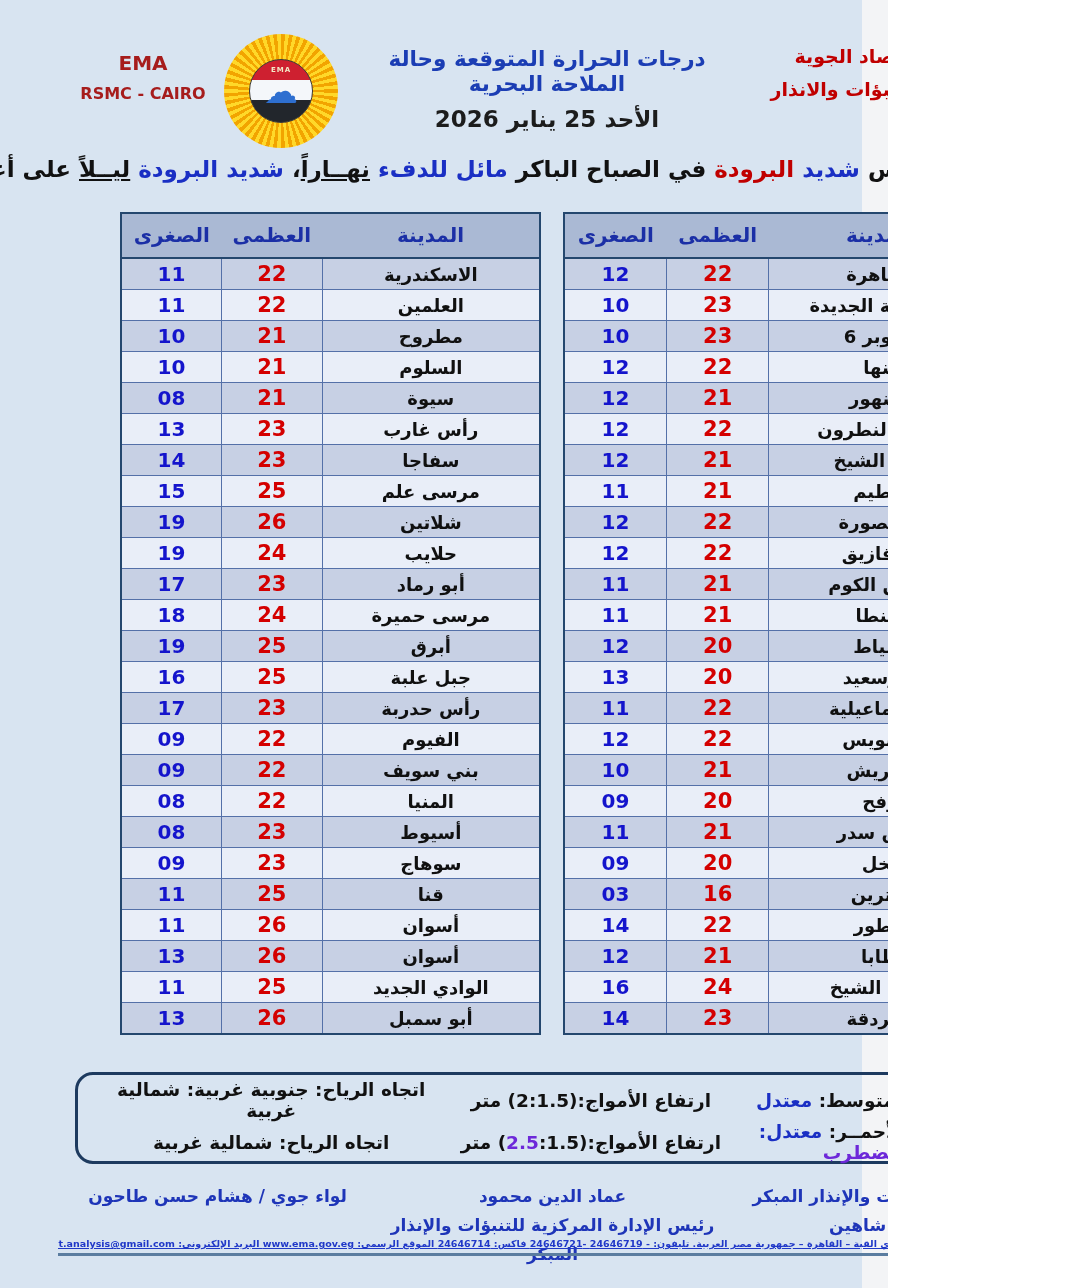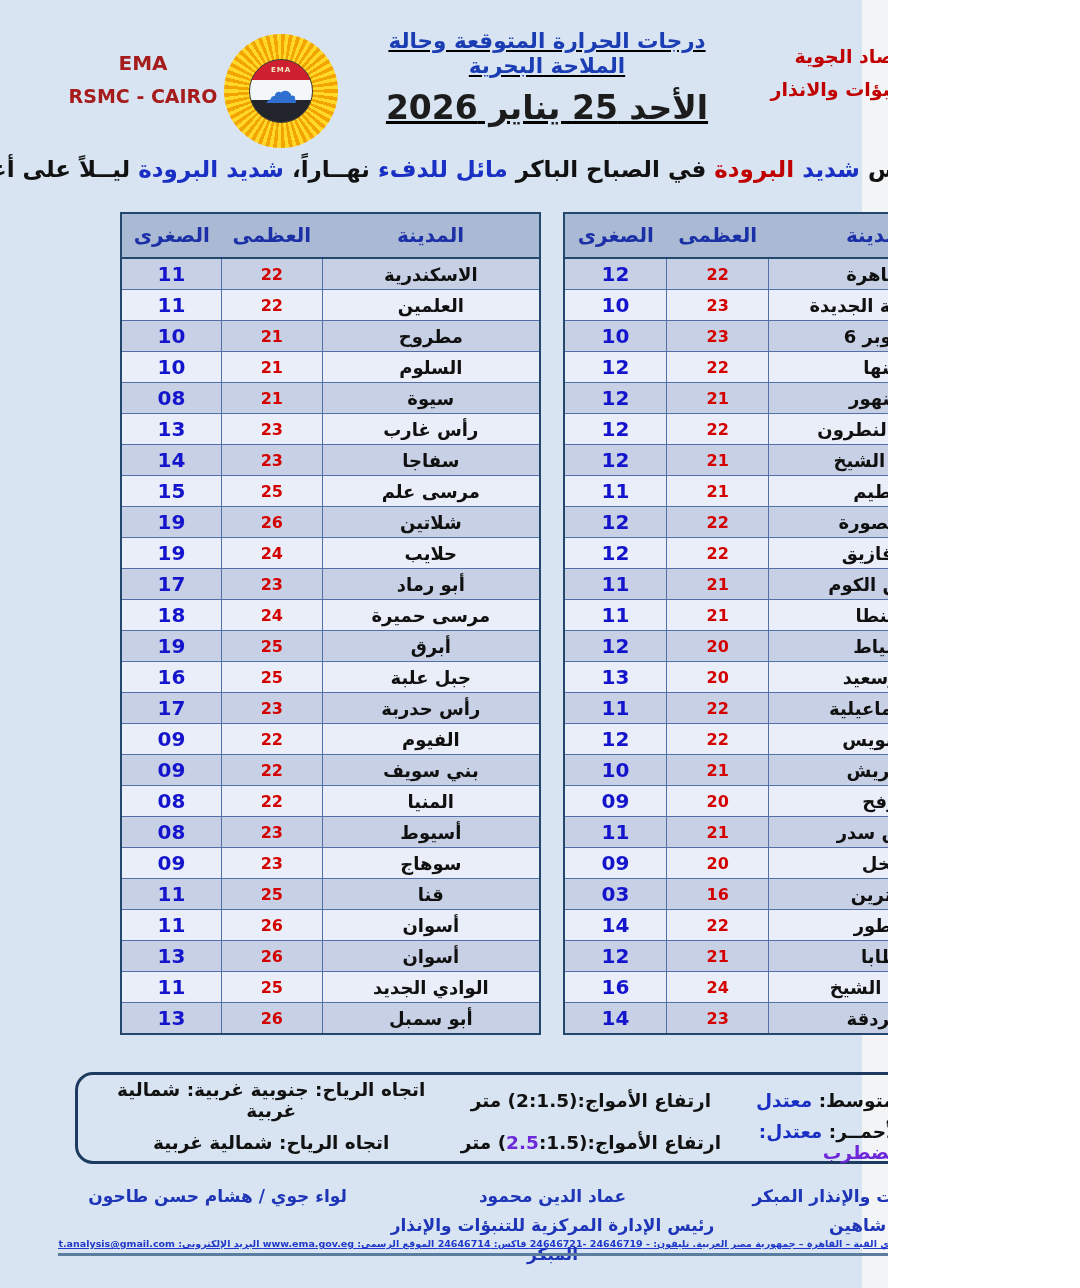--- a/index.html
+++ b/index.html
@@ -7,57 +7,57 @@
     position:relative; width:888px; height:1288px;
     background:#d8e4f1; overflow:hidden;
     font-family:"DejaVu Sans", sans-serif;
   }
   .right-strip { position:absolute; top:0; right:0; width:26px; height:100%; background:#f3f4f6; }
 
   
   .ema-block { position:absolute; left:58px; top:46px; width:170px; text-align:center;
                color:#a61c1c; font-weight:700; line-height:1.7; }
   .ema-line1 { font-size:20px; display:block; }
-  .ema-line2 { font-size:19px; display:block; }
+  .ema-line2 { font-size:16px; display:block; }
 
   .logo { position:absolute; left:224px; top:34px; width:114px; height:114px; border-radius:50%;
           background:repeating-conic-gradient(#f2a400 0deg 4deg, #ffd829 4deg 8deg);
           display:flex; align-items:center; justify-content:center; }
   .logo-inner { width:62px; height:62px; border-radius:50%; border:1px solid #3a3a3a; position:relative;
           background:linear-gradient(180deg,#ce2030 0%,#ce2030 33%,#f4f7fa 33%,#f4f7fa 64%,#22262c 64%);
           display:flex; align-items:center; justify-content:center; }
   .logo-ema { position:absolute; top:6px; left:50%; transform:translateX(-50%);
           font-size:7px; color:#f3ecc9; font-weight:700; letter-spacing:1px; }
   .logo-cloud { font-size:34px; line-height:1; color:#2e6fd0; margin-top:-1px; }
 
-  .title-block { position:absolute; left:348px; top:28px; width:398px; text-align:center; direction:rtl;text-decoration:underline; }
+  .title-block { position:absolute; left:348px; top:46px; width:398px; text-align:center; direction:rtl; }
   .report-title { color:#1b3db4; font-weight:700; font-size:21.5px; }
-  .report-date  { color:#1c1c1c; font-weight:700; font-size:33px; margin-top:10px; }
+  .report-date  { color:#1c1c1c; font-weight:700; font-size:23px; margin-top:10px; }
 
   .agency-block { position:absolute; left:742px; top:40px; width:306px; text-align:right;
                   direction:rtl; color:#c00000; font-weight:700; font-size:19px; line-height:1.75; }
 
   
   .summary { position:absolute; top:156px; left:80px; width:925px; text-align:center;
              direction:rtl; font-weight:700; font-size:23px; color:#111; white-space:nowrap; }
   .s-blue { color:#1a2fc4; }
   .s-red  { color:#c00000; }
-  .s-und  { }
+  .s-und  { text-decoration:underline; }
 
   
   .tbl-wrap-a { position:absolute; left:563px; top:212px; width:429px; }
   .tbl-wrap-b { position:absolute; left:120px; top:212px; width:421px; }
   table.temps { width:100%; border-collapse:collapse; border:2.5px solid #24476e; direction:rtl; }
   table.temps thead th { background:#aab9d4; color:#1b2fa6; font-size:20px; font-weight:700;
                          padding:9px 4px 10px; border-bottom:2.5px solid #24476e; }
   table.temps td { border:1.5px solid #5470a8; text-align:center; height:30px; padding:0 6px; }
   tr.odd  td { background:#c7d0e4; }
   tr.even td { background:#e9eef8; }
   td.city { font-size:18px; font-weight:700; color:#101010; width:52%; }
-  td.tmax { font-size:16px; font-weight:700; color:#d40000; width:24%; }
+  td.tmax { font-size:21px; font-weight:700; color:#d40000; width:24%; }
   td.tmin { font-size:20px; font-weight:700; color:#1414cc; width:24%; }
 
   
   .marine-box { position:absolute; left:75px; top:1072px; width:934px; height:92px;
                 border:3.5px solid #1d3a5f; border-radius:18px; direction:rtl;
                 display:flex; flex-direction:column; justify-content:space-around;
                 padding:4px 20px; box-sizing:border-box; }
   .marine-row { display:flex; align-items:center; font-weight:700; font-size:18.5px; color:#111; }
   .m-sea   { width:28%; text-align:center; }
   .m-waves { width:33%; text-align:center; }

